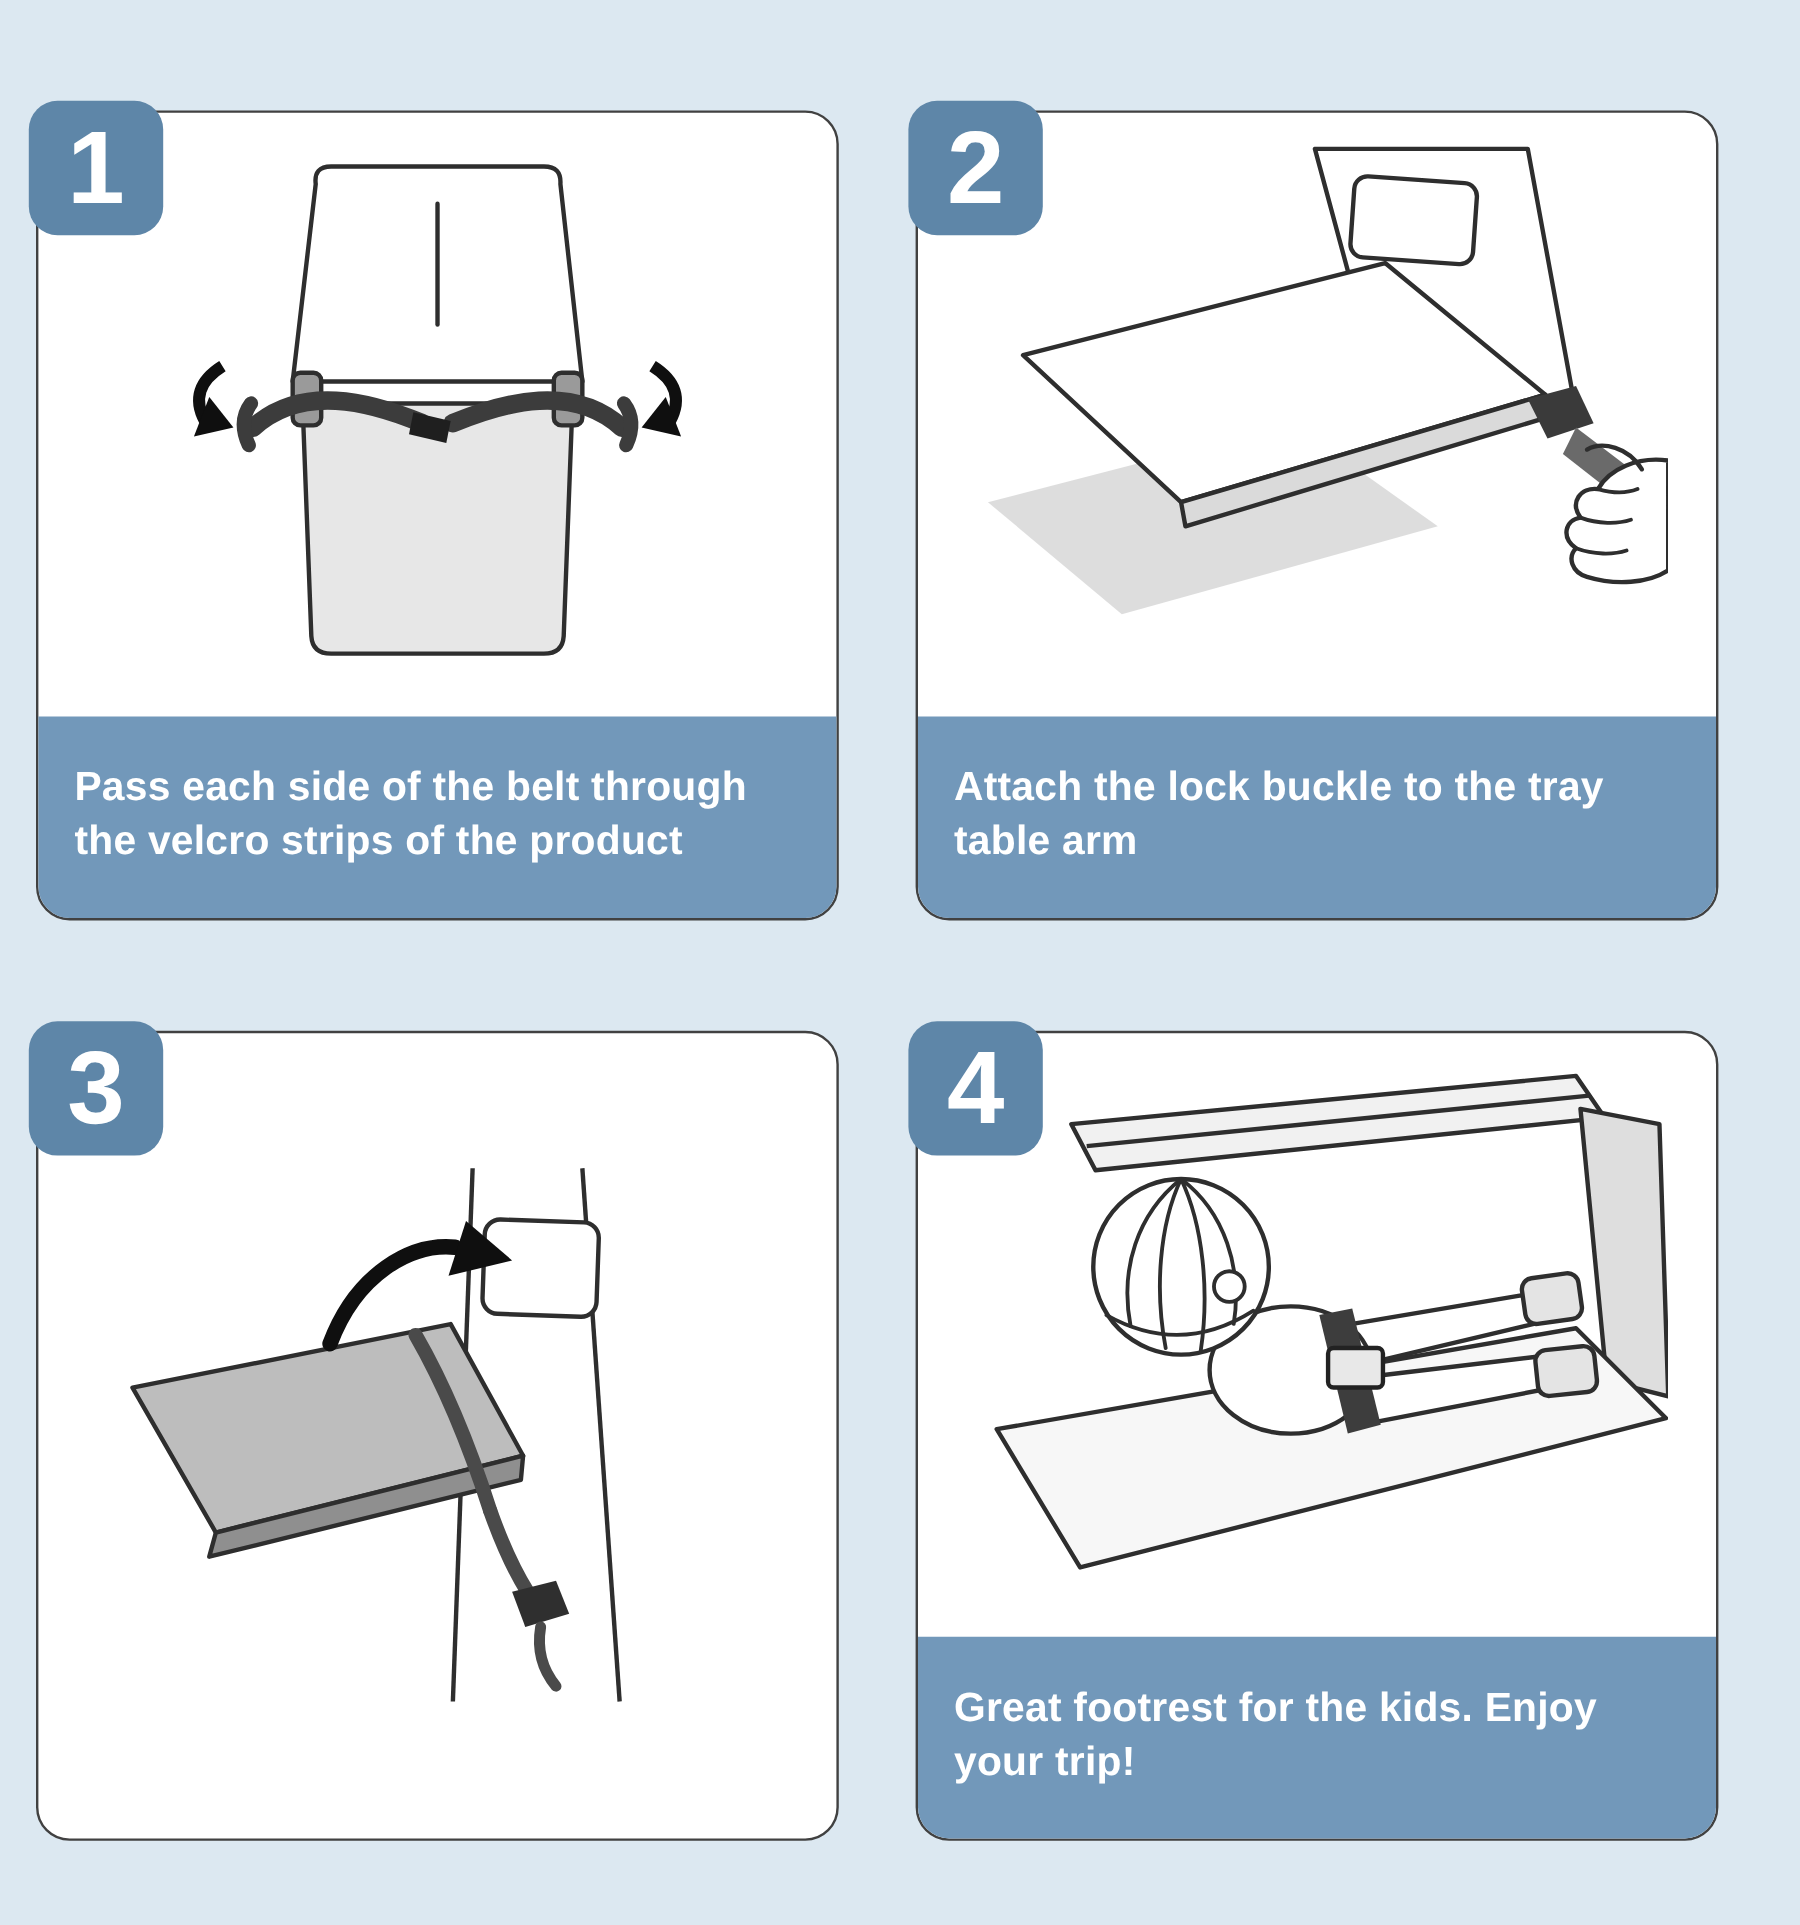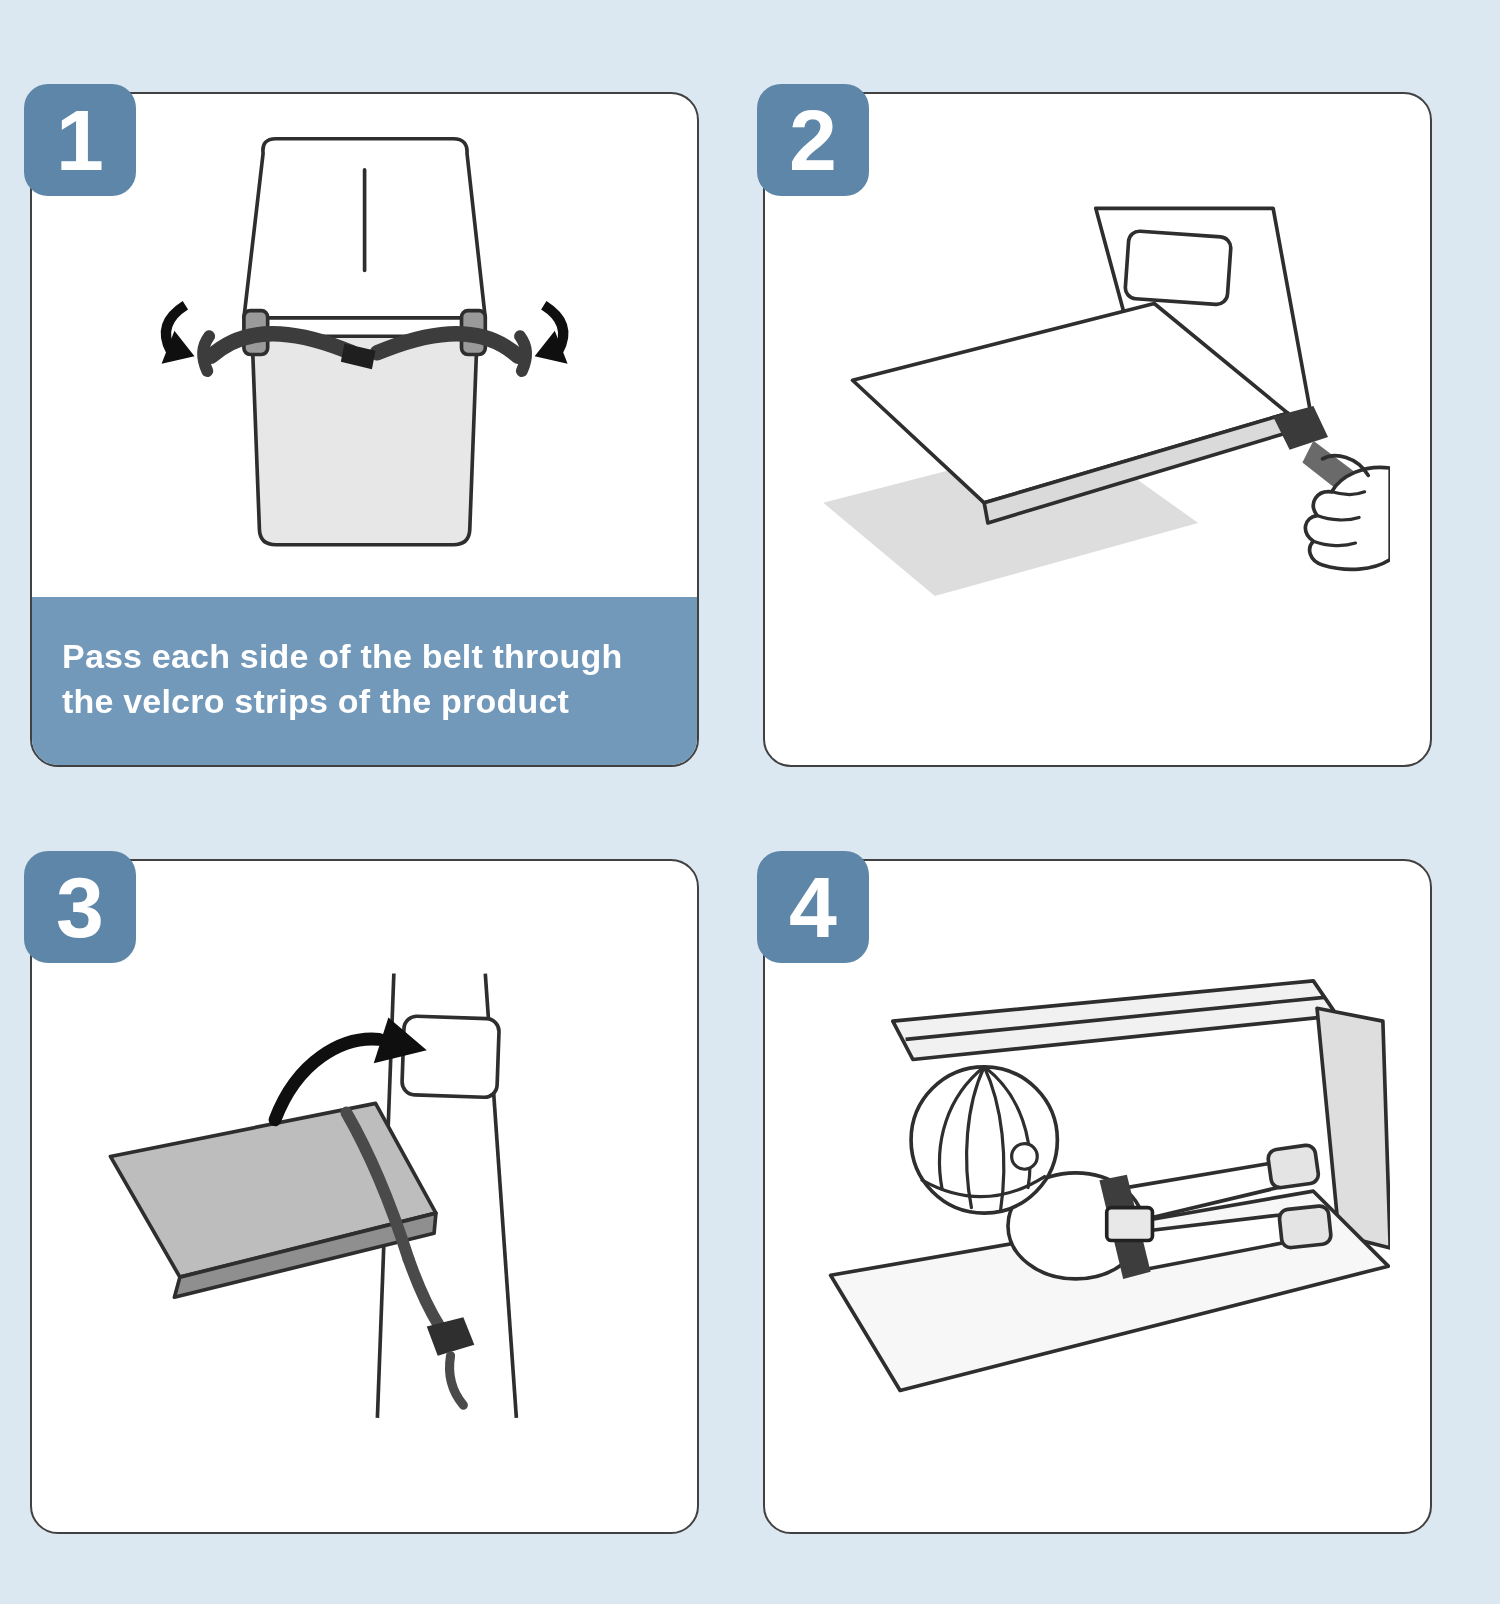--- a/index.html
+++ b/index.html
@@ -123,20 +123,23 @@
           <polygon points="52,196 382,112 528,232 196,330"></polygon>
           <polygon points="196,330 200,352 532,252 528,232" fill="#dadada"></polygon>
         </g>
         <polygon points="512,236 556,224 572,258 530,272" fill="#3a3a3a"></polygon>
         <polygon points="556,262 606,300 590,322 544,286" fill="#6a6a6a"></polygon>
         <path d="M640,292 C612,288 586,300 576,318 C560,316 550,330 560,344 C546,346 542,362 556,372 C548,380 552,394 566,398 C592,406 622,404 640,392 Z" fill="#ffffff" stroke="#2e2e2e" stroke-width="4" stroke-linejoin="round"></path>
         <path d="M576,318 C590,322 602,322 612,318 M560,344 C576,350 594,350 606,346 M556,372 C572,378 590,378 602,374" stroke="#2e2e2e" stroke-width="3.5" fill="none" stroke-linecap="round"></path>
         <path d="M616,300 C604,280 580,274 566,282" stroke="#2e2e2e" stroke-width="4" fill="none" stroke-linecap="round"></path>
       </svg>
     </div>
+    <div class="caption">
+      <span>Attach the lock buckle to the tray table arm</span>
+    </div>
   </div>
 
   <div class="card">
     <div class="badge">
       <span>3</span>
     </div>
     <div class="art">
       <svg viewBox="0 0 640 500">
         <g stroke="#2e2e2e" stroke-width="4" fill="none" stroke-linejoin="round">
           <path d="M352,6 L334,492"></path>
@@ -180,15 +183,18 @@
           <path d="M196,108 C176,150 172,210 182,262"></path>
           <path d="M196,108 C216,150 222,210 214,264"></path>
           <path d="M196,108 C236,138 252,190 244,240"></path>
           <path d="M128,232 Q196,270 262,228"></path>
         </g>
         <circle cx="240" cy="206" r="14" fill="#ffffff" stroke="#2e2e2e" stroke-width="3.5"></circle>
         <polygon points="322,232 352,226 378,332 348,340" fill="#3d3d3d"></polygon>
         <rect x="330" y="262" width="50" height="36" rx="5" fill="#e8e8e8" stroke="#222222" stroke-width="4"></rect>
       </svg>
     </div>
+    <div class="caption">
+      <span>Great footrest for the kids. Enjoy your trip!</span>
+    </div>
   </div>
 
 </div>
 
 </body></html>

